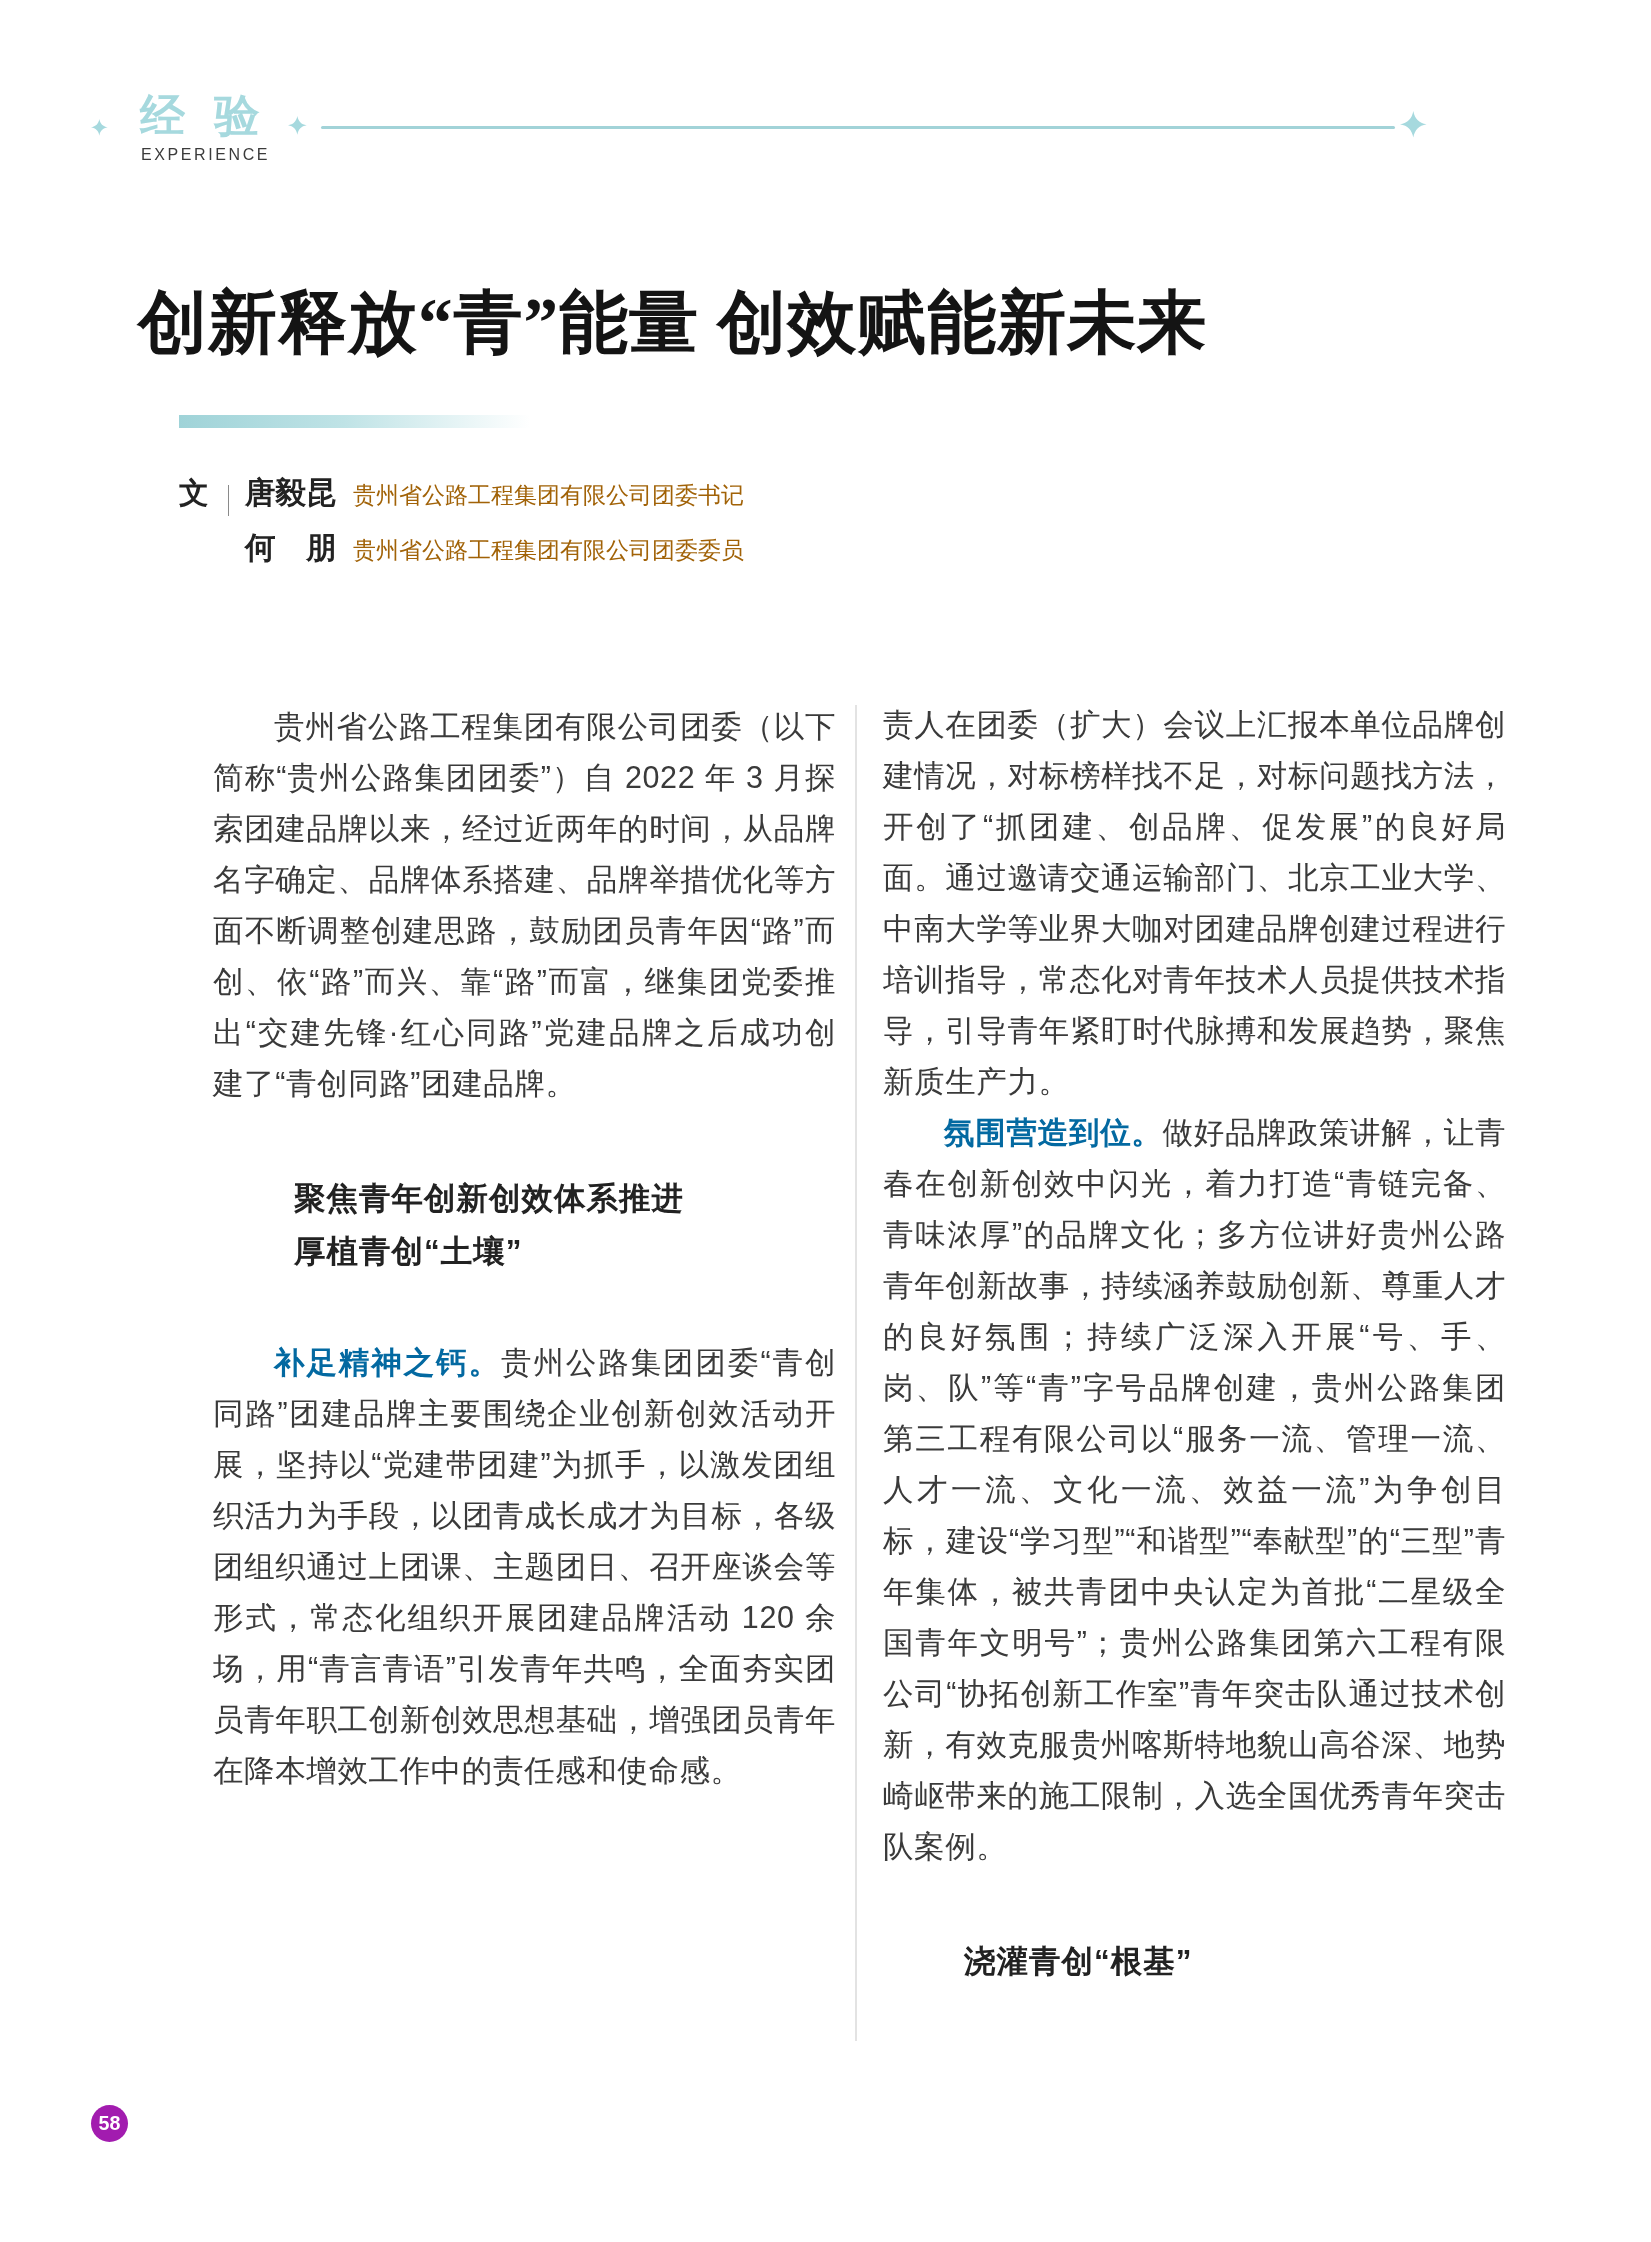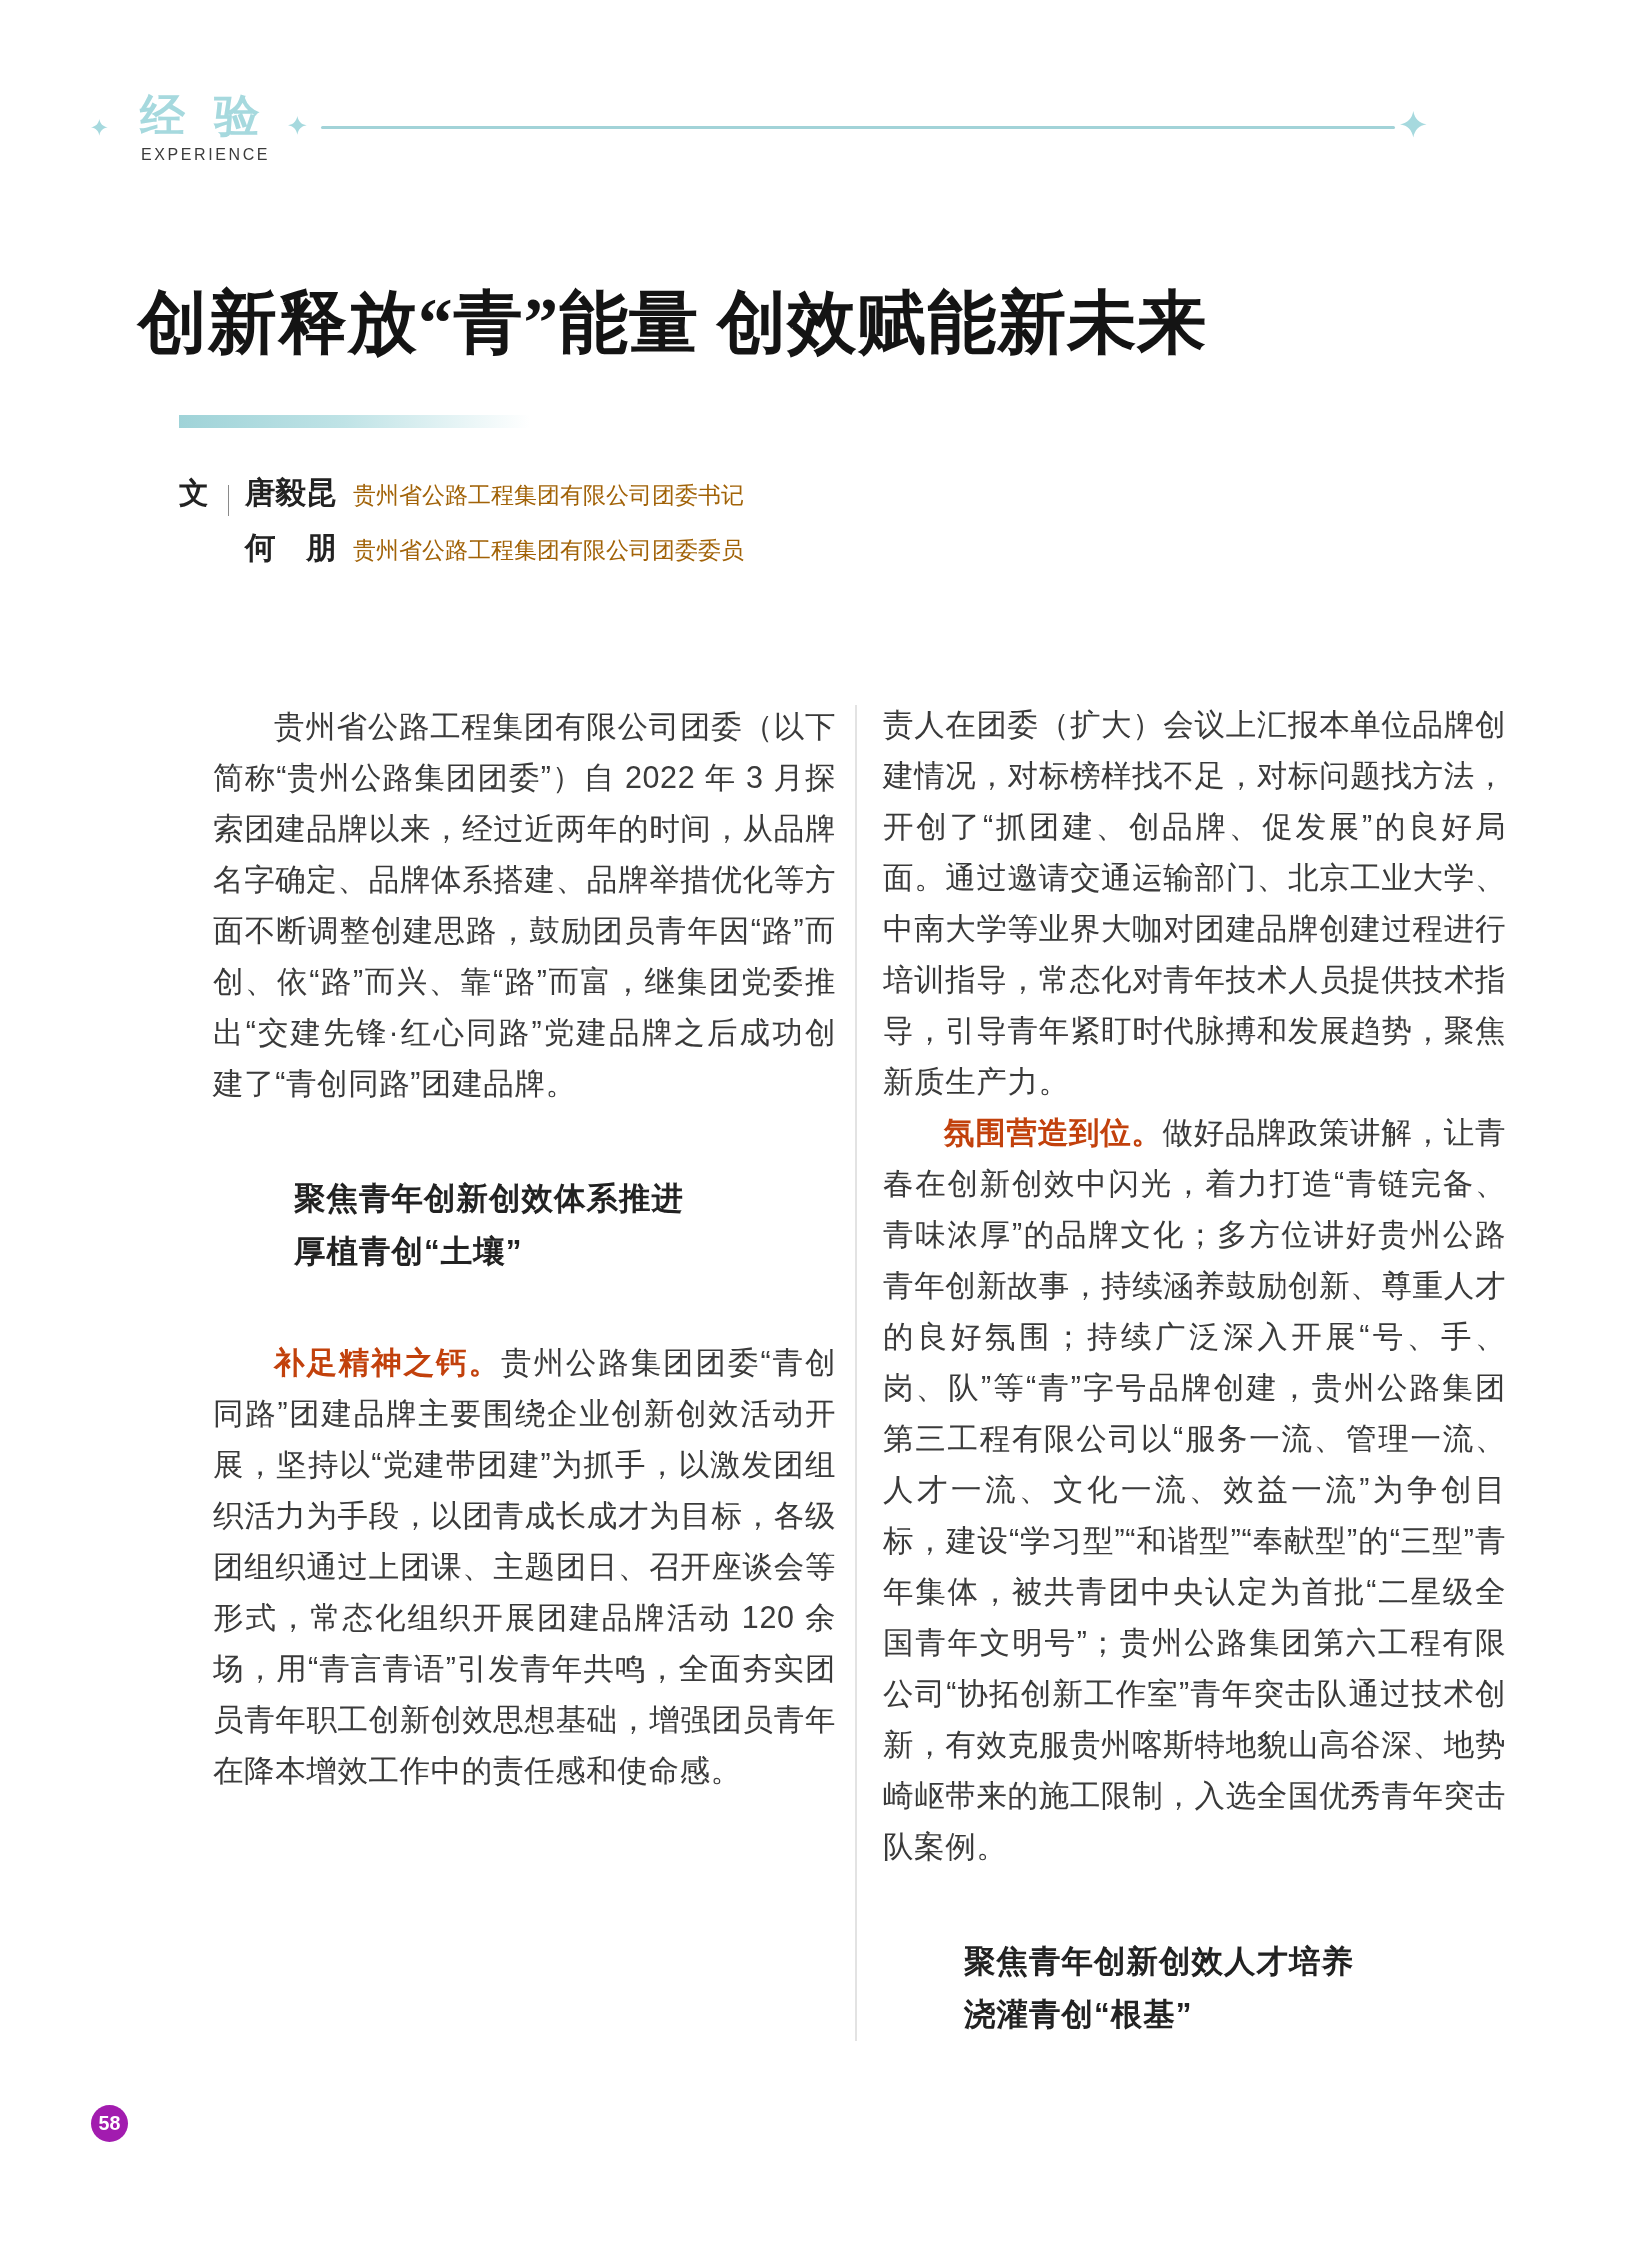--- a/index.html
+++ b/index.html
@@ -67,21 +67,21 @@
   .col-right{left:883px;top:699px;}
   .col-divider{position:absolute;left:855px;top:705px;width:2px;height:1336px;background:#e3e3e3;}
 
   .body-p{
     margin:0;
     font-size:30.5px;line-height:51px;letter-spacing:0.6px;
     text-align:justify;text-justify:inter-ideograph;
     font-weight:400;
   }
   .p-indent{text-indent:2em;}
-  .lead{font-weight:700;color:#c2410c;}
+  .lead{font-weight:700;color:#0369a1;}
 
   .subhead{
     margin:63px 0 59px 0;
     padding-left:81px;
     font-size:31.5px;font-weight:700;color:#222;
     line-height:53px;letter-spacing:1px;
   }
   .subhead-top{margin:63px 0 0 0;}
 
   
@@ -143,21 +143,20 @@
       <div>聚焦青年创新创效体系推进</div>
       <div>厚植青创“土壤”</div>
     </div>
     <p class="body-p p-indent"><span class="lead">补足精神之钙。</span><span>贵州公路集团团委“青创同路”团建品牌主要围绕企业创新创效活动开展，坚持以“党建带团建”为抓手，以激发团组织活力为手段，以团青成长成才为目标，各级团组织通过上团课、主题团日、召开座谈会等形式，常态化组织开展团建品牌活动 120 余场，用“青言青语”引发青年共鸣，全面夯实团员青年职工创新创效思想基础，增强团员青年在降本增效工作中的责任感和使命感。</span></p>
   </div>
 
   <div class="col col-right">
     <p class="body-p">责人在团委（扩大）会议上汇报本单位品牌创建情况，对标榜样找不足，对标问题找方法，开创了“抓团建、创品牌、促发展”的良好局面。通过邀请交通运输部门、北京工业大学、中南大学等业界大咖对团建品牌创建过程进行培训指导，常态化对青年技术人员提供技术指导，引导青年紧盯时代脉搏和发展趋势，聚焦新质生产力。</p>
     <p class="body-p p-indent"><span class="lead">氛围营造到位。</span><span>做好品牌政策讲解，让青春在创新创效中闪光，着力打造“青链完备、青味浓厚”的品牌文化；多方位讲好贵州公路青年创新故事，持续涵养鼓励创新、尊重人才的良好氛围；持续广泛深入开展“号、手、岗、队”等“青”字号品牌创建，贵州公路集团第三工程有限公司以“服务一流、管理一流、人才一流、文化一流、效益一流”为争创目标，建设“学习型”“和谐型”“奉献型”的“三型”青年集体，被共青团中央认定为首批“二星级全国青年文明号”；贵州公路集团第六工程有限公司“协拓创新工作室”青年突击队通过技术创新，有效克服贵州喀斯特地貌山高谷深、地势崎岖带来的施工限制，入选全国优秀青年突击队案例。</span></p>
     <div class="subhead subhead-top">
-      <div>聚焦青年创新创效人才培养</div>
       <div>浇灌青创“根基”</div>
     </div>
   </div>
 
   <div class="page-num">
     <span>58</span>
   </div>
 
 </div>
 

